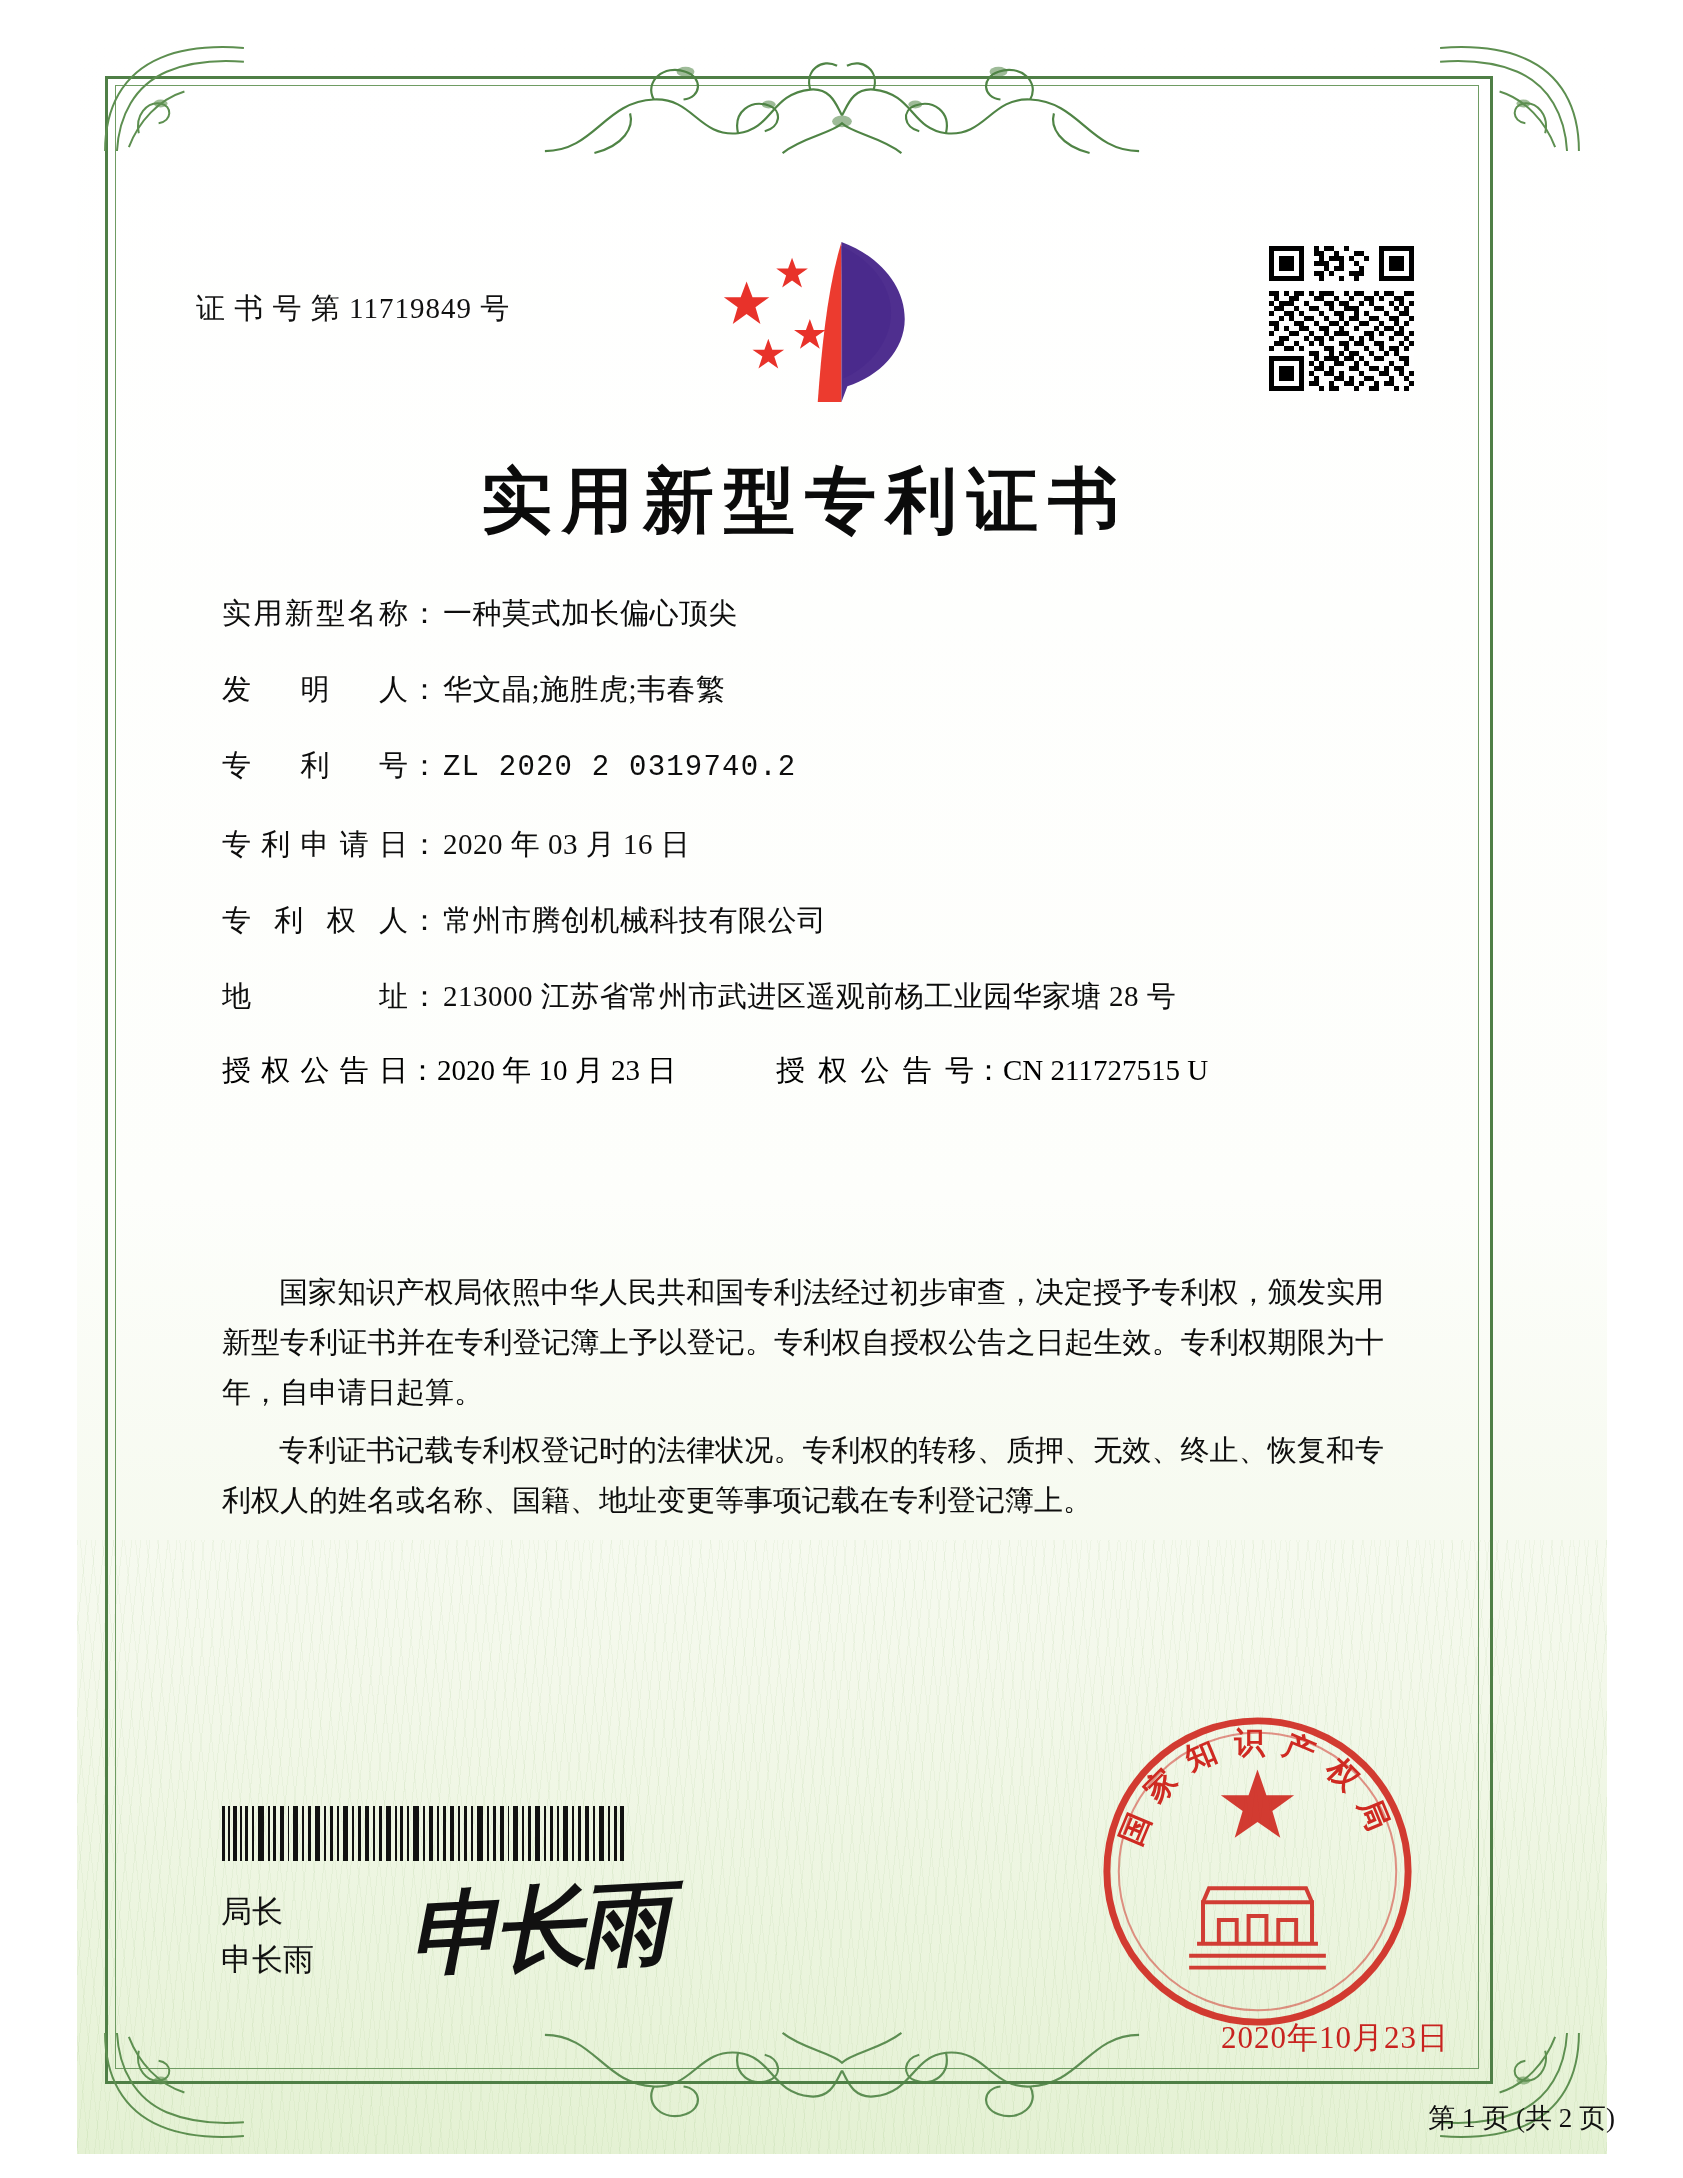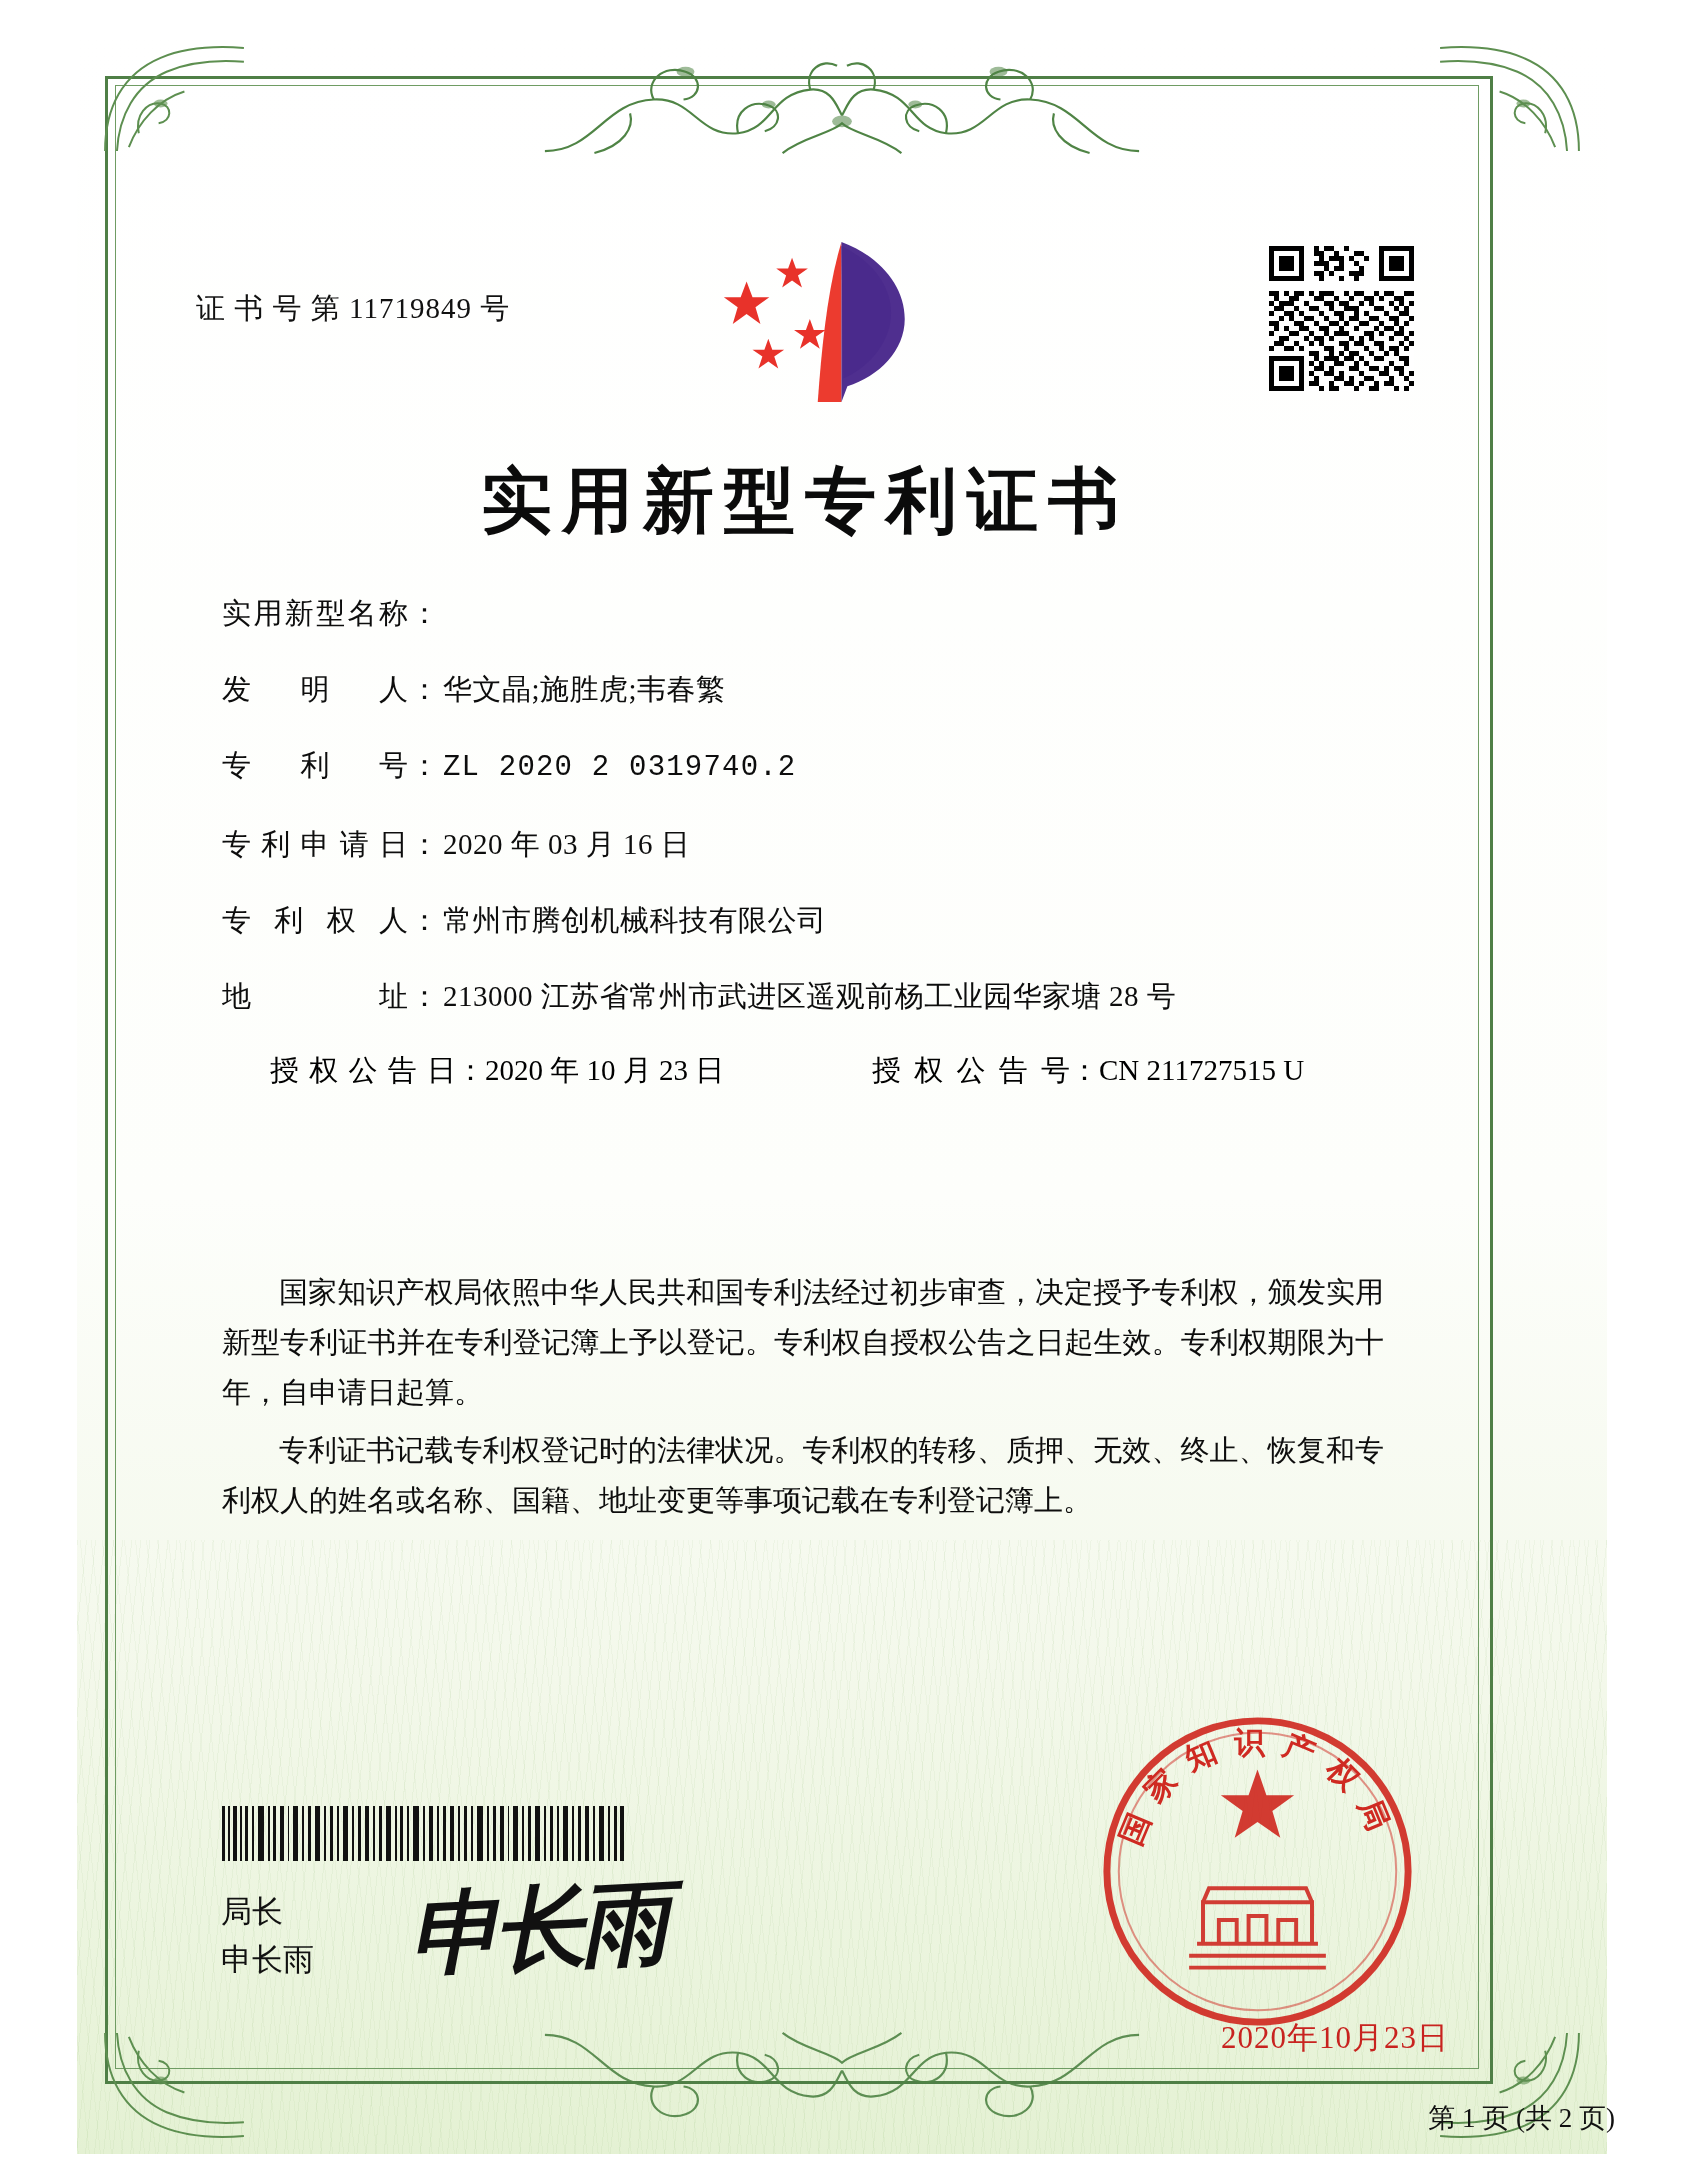--- a/index.html
+++ b/index.html
@@ -182,21 +182,20 @@
 
   .field-row2 {
     display: flex;
     align-items: baseline;
     font-size: 29px;
     margin-bottom: 28px;
   }
   .field-row2 .seg {
     display: flex;
     align-items: baseline;
-    margin-left: 48px;
   }
   .field-row2 .seg.first { width: 554px; flex: 0 0 554px; }
   .field-row2 .lbl {
     width: 186px;
     flex: 0 0 186px;
     text-align: justify;
     text-align-last: justify;
     white-space: nowrap;
   }
   .field-row2 .lbl2 {
@@ -610,20 +609,21 @@
         </svg>
       </div>
 
       <div class="title">实用新型专利证书</div>
 
       <div class="fields">
 
         <div class="field">
           <span class="lbl">实用新型名称</span>
           <span class="colon">：</span>
+          <span class="val">一种莫式加长偏心顶尖</span>
         </div>
 
         <div class="field">
           <span class="lbl">发明人</span>
           <span class="colon">：</span>
           <span class="val">华文晶;施胜虎;韦春繁</span>
         </div>
 
         <div class="field">
           <span class="lbl">专利号</span>

